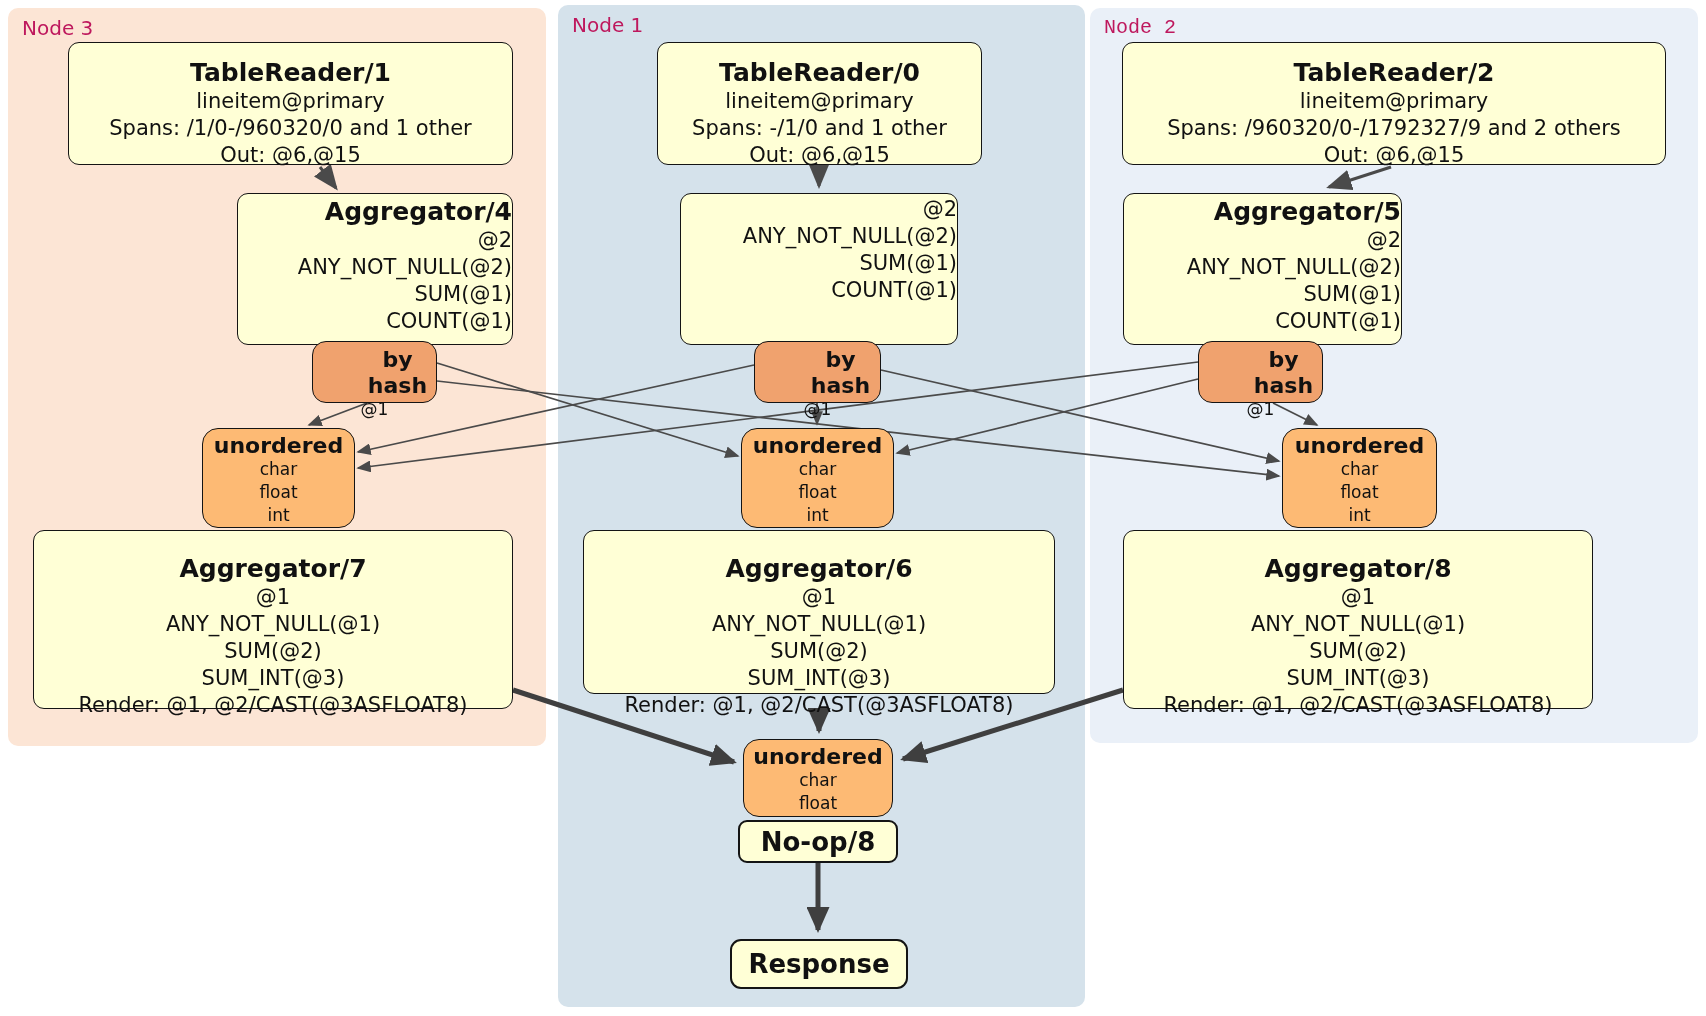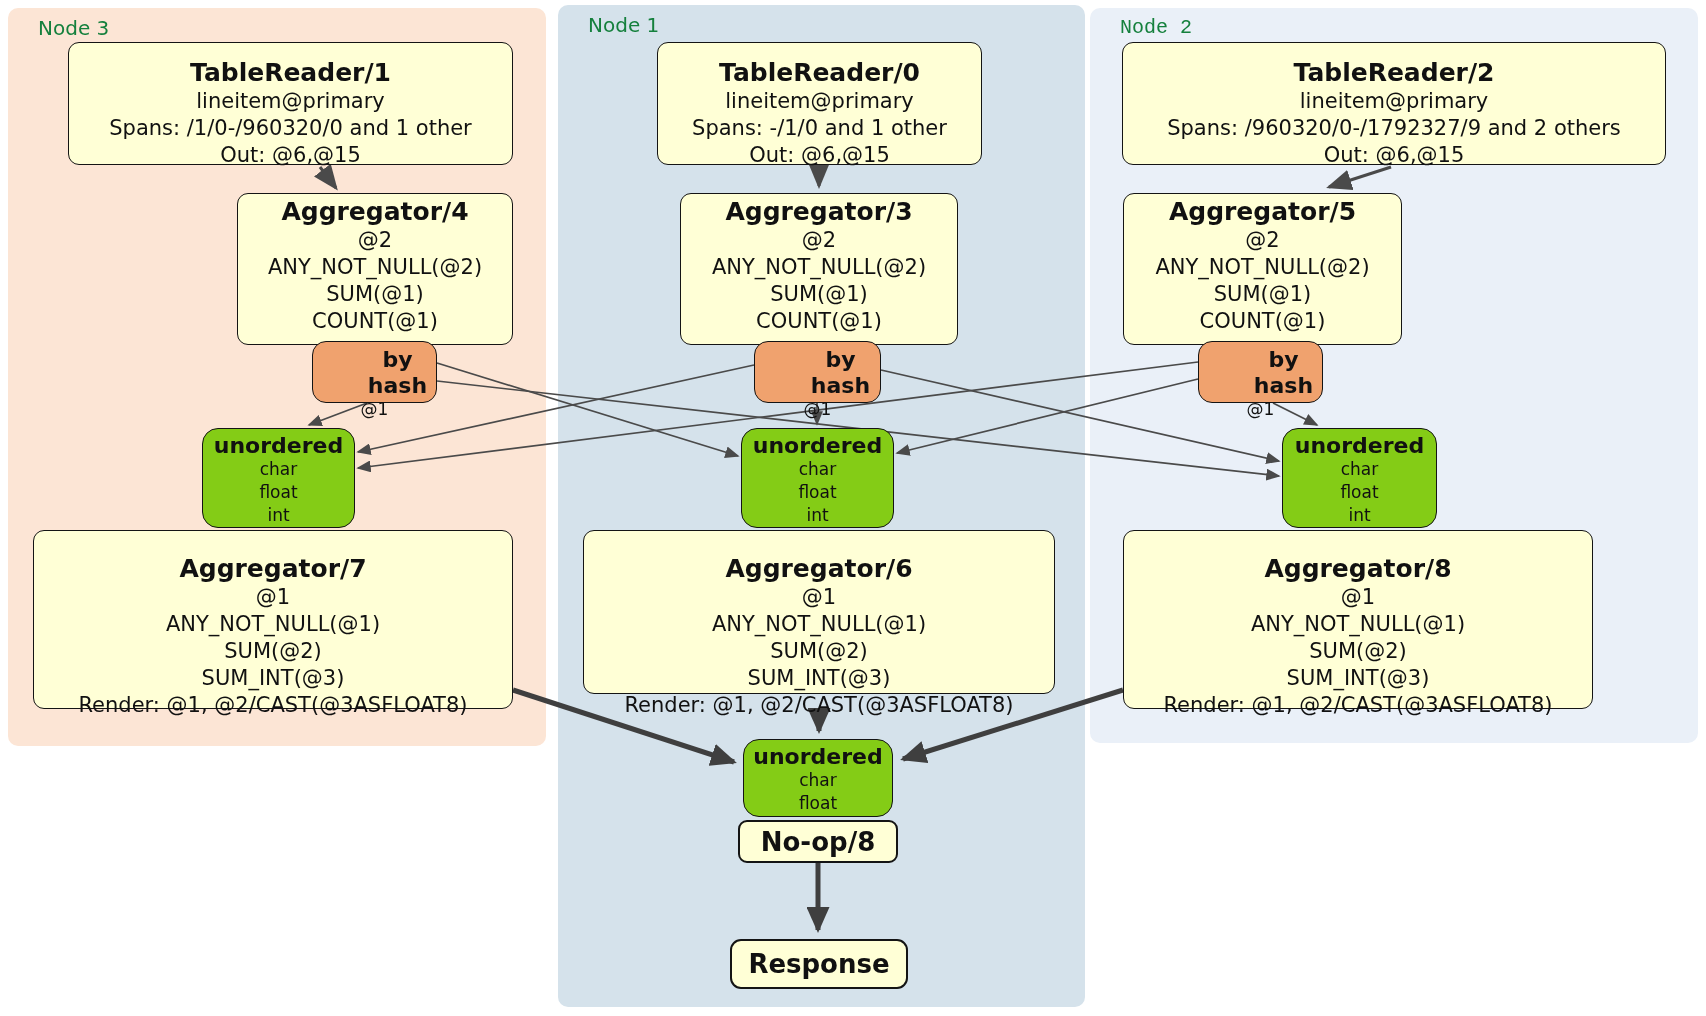--- a/index.html
+++ b/index.html
@@ -1,42 +1,42 @@
 <!DOCTYPE html>
 <html><head>
 <meta charset="utf-8">
 <style>
   html,body{margin:0;padding:0;background:#ffffff;}
   .canvas{
     position:relative;width:1706px;height:1016px;overflow:hidden;
     font-family:"DejaVu Sans","Liberation Sans",sans-serif;color:#111;
   }
   .node-container{position:absolute;border-radius:10px;z-index:0;}
-  .node-label{position:absolute;left:30px;top:8px;font-size:20px;color:#15803d;}
+  .node-label{position:absolute;left:14px;top:8px;font-size:20px;color:#be185d;}
   .edges{position:absolute;left:0;top:0;z-index:1;}
   .pbox{
     position:absolute;z-index:2;box-sizing:border-box;
     background:#FFFFD6;border:1.7px solid #141414;border-radius:11px;
     text-align:center;
   }
   .ptitle{font-size:25px;font-weight:bold;line-height:31px;}
   .pline{font-size:21px;line-height:27px;white-space:nowrap;}
   .tr{padding-top:14px;}
-  .agg-top{padding-top:2px;}
+  .agg-top{padding-top:2px;text-align:right;}
   .agg-bottom{padding-top:22px;}
   .router{
     position:absolute;z-index:3;box-sizing:border-box;
     background:#F0A26E;border:1.7px solid #141414;border-radius:14px;
     text-align:center;padding-top:5px;
   }
   .router .rtitle{font-size:22px;font-weight:bold;line-height:26px;padding-left:46px;}
   .router .rline{font-size:17px;line-height:20px;}
   .sync{
     position:absolute;z-index:2;box-sizing:border-box;
-    background:#84cc16;border:1.7px solid #141414;border-radius:16px;
+    background:#fdba74;border:1.7px solid #141414;border-radius:16px;
     text-align:center;padding-top:4px;
   }
   .sync .stitle{font-size:22px;font-weight:bold;line-height:25px;}
   .sync .sline{font-size:17px;line-height:23px;}
   .minibox{
     position:absolute;z-index:2;box-sizing:border-box;
     background:#FFFFD6;border:2px solid #141414;border-radius:9px;
     text-align:center;font-size:26px;font-weight:bold;
     display:flex;align-items:center;justify-content:center;
   }
@@ -124,21 +124,20 @@
   </div>
 
   <div class="pbox tr" style="left:657px;top:42px;width:325px;height:123px">
     <div class="ptitle">TableReader/0</div>
     <div class="pline">lineitem@primary</div>
     <div class="pline">Spans: -/1/0 and 1 other</div>
     <div class="pline">Out: @6,@15</div>
   </div>
 
   <div class="pbox agg-top" style="left:680px;top:193px;width:278px;height:152px">
-    <div class="ptitle">Aggregator/3</div>
     <div class="pline">@2</div>
     <div class="pline">ANY_NOT_NULL(@2)</div>
     <div class="pline">SUM(@1)</div>
     <div class="pline">COUNT(@1)</div>
   </div>
 
   <div class="router" style="left:754px;top:341px;width:127px;height:62px">
     <div class="rtitle">by hash</div>
     <div class="rline">@1</div>
   </div>

